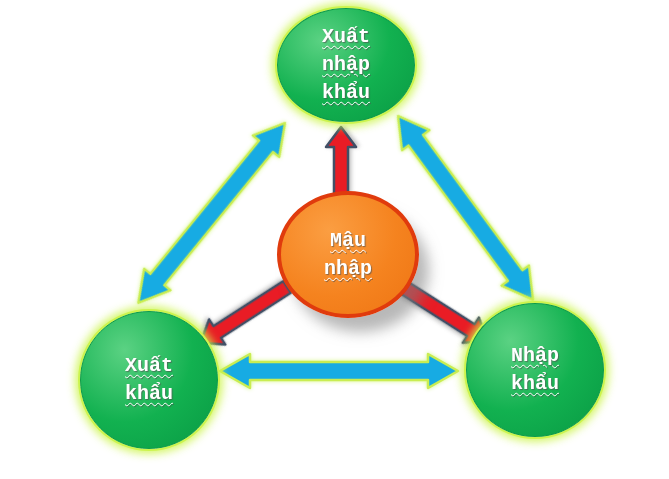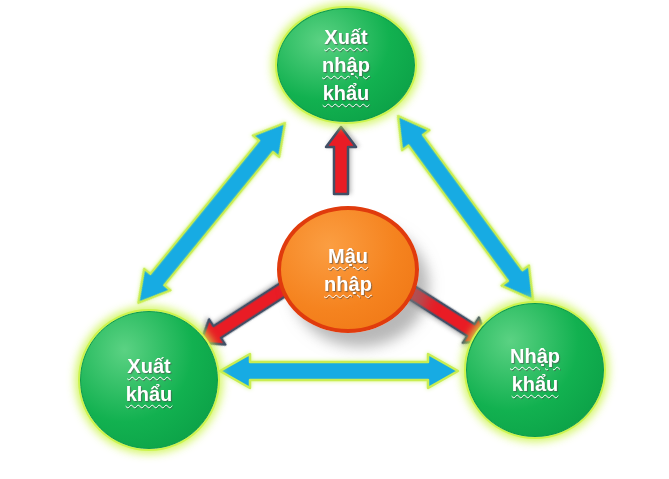--- a/index.html
+++ b/index.html
@@ -1,21 +1,21 @@
 <!DOCTYPE html>
 <html style="--c-background: #ffffff; --c-node-green: #12b150; --c-node-green-light: #5bd283; --c-node-glow: #ccf44e; --c-node-orange: #f5831f; --c-node-orange-light: #fb9e42; --c-node-orange-border: #e03b0d; --c-arrow-blue: #17abe3; --c-arrow-blue-outline: #c9ed52; --c-arrow-red: #e91c25; --c-arrow-red-outline: #414f66; --c-text: #ffffff;"><head>
 <meta charset="utf-8">
 <style>
   html,body{margin:0;padding:0;background:#fff;}
   .canvas{
     position:relative;
     width:669px;height:470px;
     background:var(--c-background,#ffffff);
     overflow:hidden;
-    font-family:Liberation Sans, sans-serif;
+    font-family:Liberation Mono, monospace;
   }
   svg.arrow-layer{position:absolute;left:0;top:0;width:669px;height:479px;}
 
   .blue-arrow{
     fill:var(--c-arrow-blue,#17abe3);
     stroke:var(--c-arrow-blue-outline,#c9ed52);
     stroke-width:2.5;
     stroke-linejoin:round;
     filter:drop-shadow(0 0 2px #d9f78f);
   }
@@ -55,21 +55,21 @@
       #0da449 78%, #0a9b43 100%);
     border:1px solid #0e9c46;
     box-shadow:0 0 0 2px var(--c-node-glow,#ccf44e),
                0 0 9px 5px rgba(204,244,78,.85);
   }
   .node.top-node   {left:277px;top:8px;  width:136px;height:112px;}
   .node.left-node  {left:80px; top:311px;width:136px;height:136px;}
   .node.right-node {left:466px;top:303px;width:136px;height:132px;}
 
   .node.center-node{
-    left:277px;top:206px;width:134px;height:119px;
+    left:277px;top:191px;width:134px;height:119px;
     background:radial-gradient(ellipse at 36% 30%,
       var(--c-node-orange-light,#fb9e42) 0%,
       var(--c-node-orange,#f5831f) 55%,
       #ee7413 100%);
     border:4px solid var(--c-node-orange-border,#e03b0d);
     box-shadow:12px 16px 14px -2px rgba(125,125,125,.55);
   }
 </style>
 </head>
 <body>

